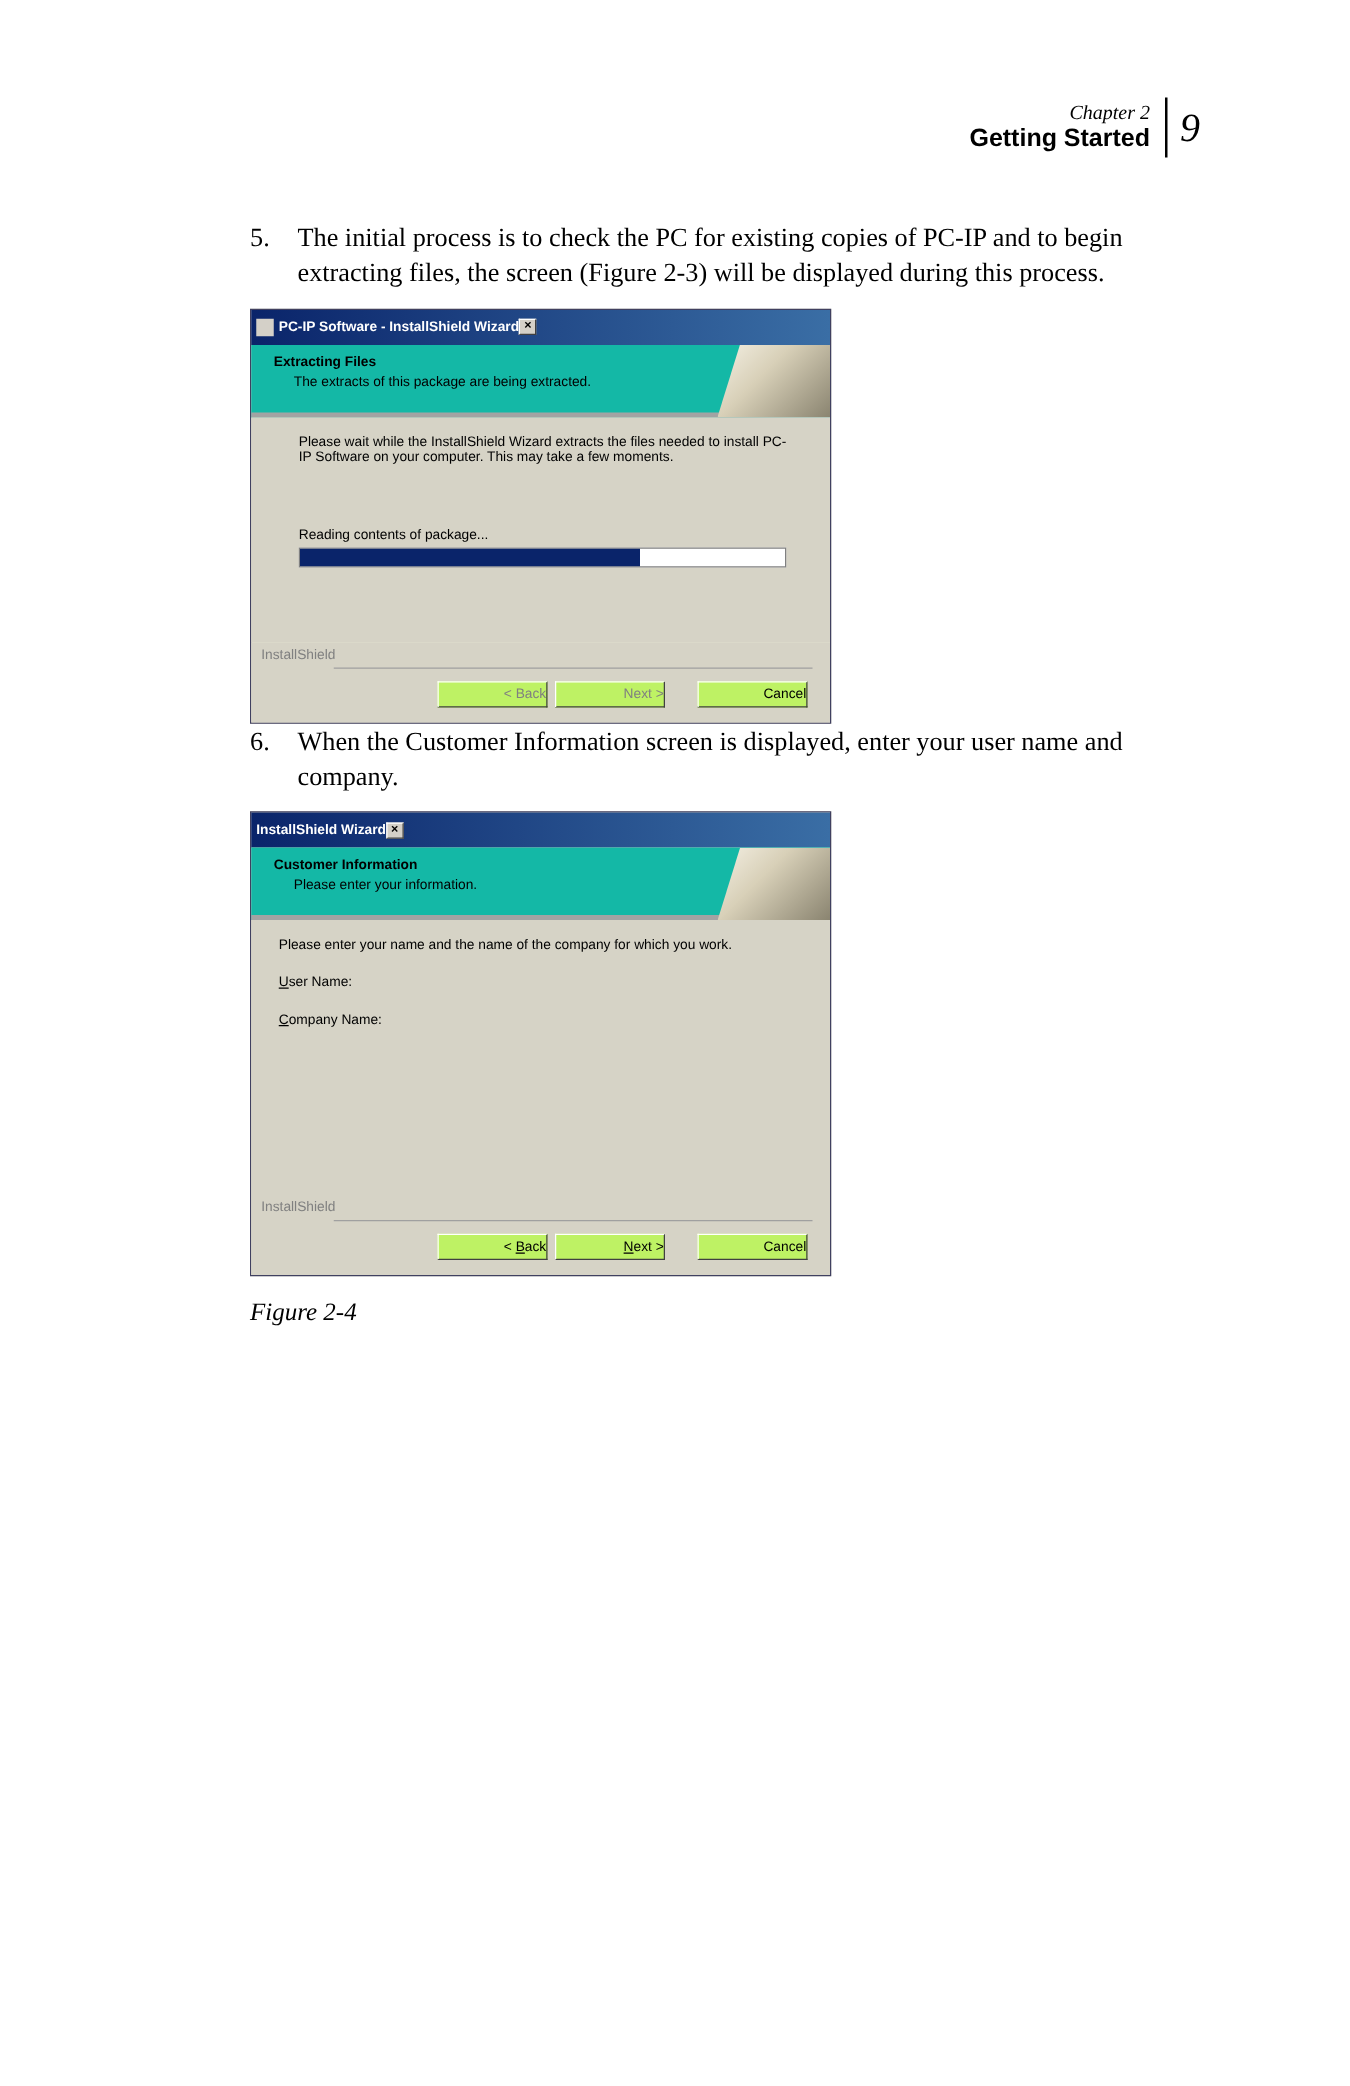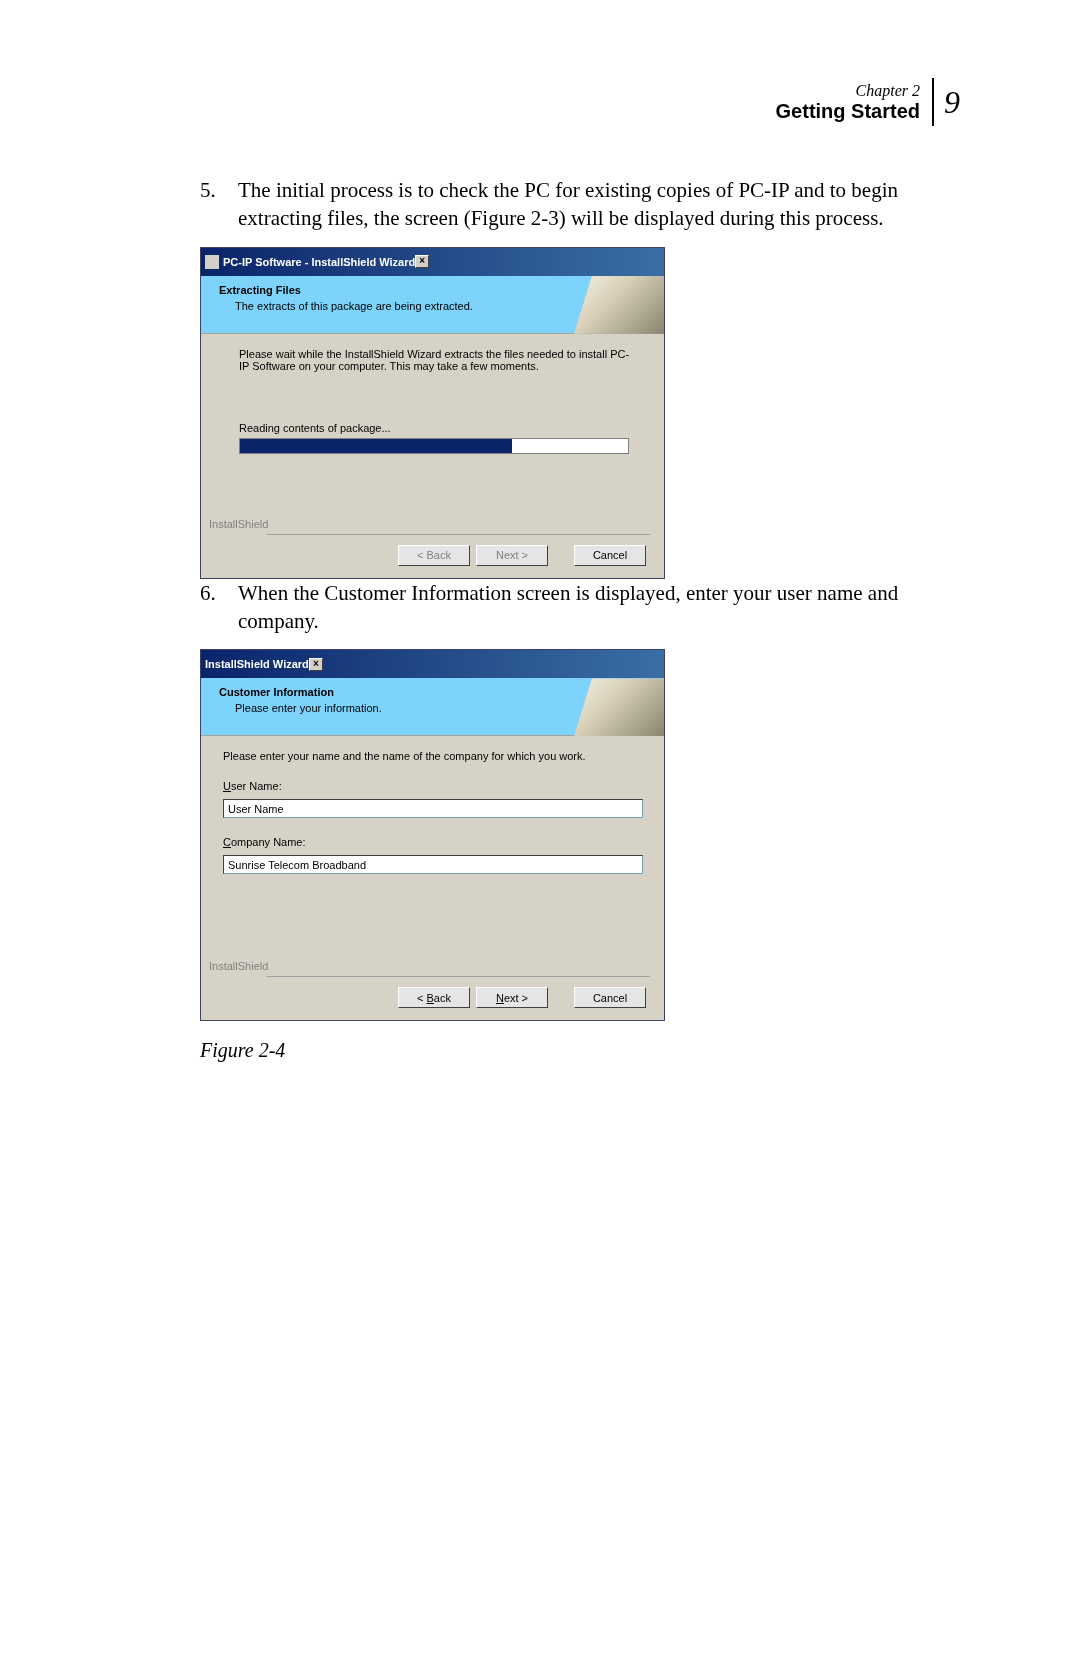--- a/index.html
+++ b/index.html
@@ -95,24 +95,24 @@
     border-bottom-color: #404040;
     text-align: center;
     line-height: 10px;
     font-size: 10px;
     font-family: Arial;
     font-weight: bold;
     color: #000;
     cursor: pointer;
   }
   .header-panel {
-    background: #7dd3fc;
+    background: #14b8a6;
     position: relative;
     height: 58px;
-    border-bottom: 1px solid #a3a3a3;
+    border-bottom: 4px solid #a3a3a3;
   }
   .header-panel .ht {
     position: absolute;
     left: 18px;
     top: 8px;
     font-weight: bold;
   }
   .header-panel .hs {
     position: absolute;
     left: 34px;
@@ -161,29 +161,30 @@
     border-top: 1px solid #a0a0a0;
     margin: 2px 0 10px 58px;
   }
   .btn-row {
     display: flex;
     justify-content: flex-end;
     gap: 6px;
     padding-right: 4px;
   }
   .btn {
-    width: 72px;
+    width: 88px;
     height: 21px;
-    background: #e5e5e5;
+    background: #bef264;
     border: 1px solid #404040;
     border-top-color: #fff;
     border-left-color: #fff;
     font-family: Tahoma, Arial, sans-serif;
     font-size: 11px;
     cursor: pointer;
+    text-align: right;
   }
   .btn.disabled {
     color: #808080;
     cursor: default;
   }
   .btn .ul { text-decoration: underline; }
   .gap { width: 14px; }
   .content-panel.form { padding: 14px 18px 30px 22px; min-height: 220px; }
   .field-label { margin-top: 18px; }
   .field-label .ul { text-decoration: underline; }
@@ -266,25 +267,23 @@
     <div class="header-panel">
       <div class="ht">Customer Information</div>
       <div class="hs">Please enter your information.</div>
       <div class="header-img"></div>
     </div>
     <div class="content-panel form">
       <p>Please enter your name and the name of the company for which you work.</p>
       <p class="field-label">
         <span class="ul">U</span><span>ser Name:</span>
       </p>
-      <input class="text-input" type="text" value="User Name" style="">
       <p class="field-label">
         <span class="ul">C</span><span>ompany Name:</span>
       </p>
-      <input class="text-input" type="text" value="Sunrise Telecom Broadband" style="">
     </div>
     <div class="footer-panel">
       <span class="footer-label">InstallShield</span>
       <hr class="footer-rule">
       <div class="btn-row">
         <button class="btn">
           <span>&lt; </span><span class="ul">B</span><span>ack</span>
         </button>
         <button class="btn">
           <span class="ul">N</span><span>ext &gt;</span>

